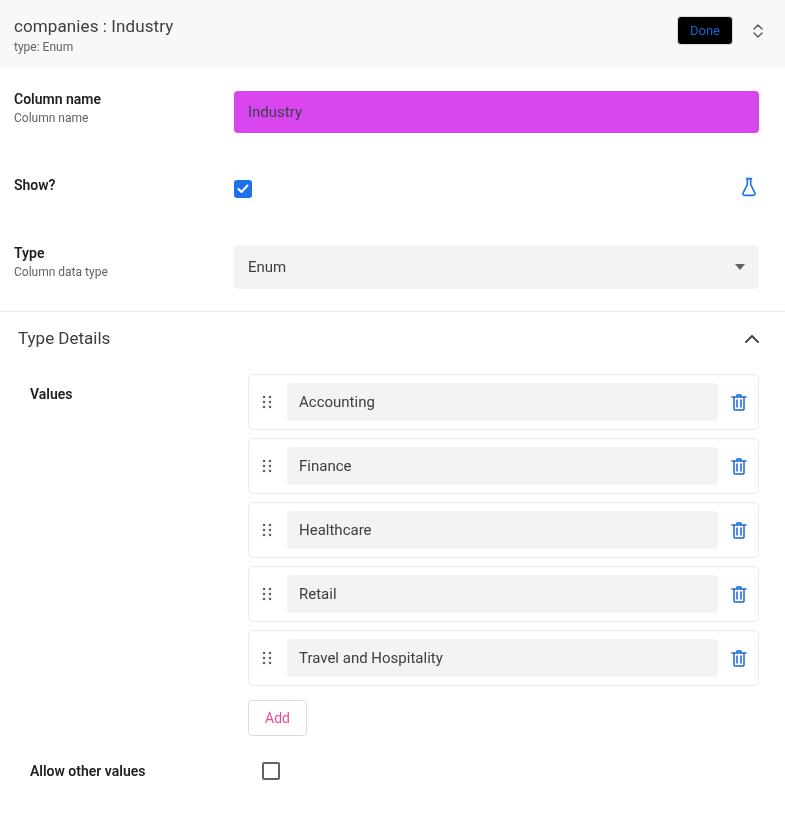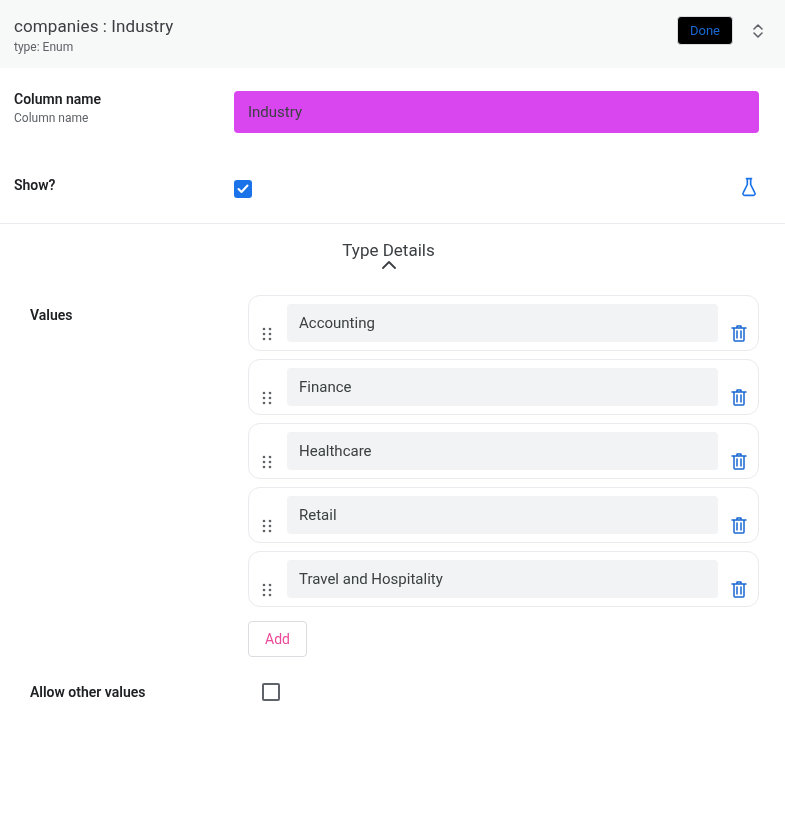--- a/index.html
+++ b/index.html
@@ -138,43 +138,42 @@
     }
 
     
     .section-header {
       display: flex;
       align-items: center;
       justify-content: space-between;
       padding: 16px 26px 16px 18px;
       border-top: 1px solid #e8eaed;
       cursor: pointer;
-      flex-direction: column;
     }
     .section-title {
       font-size: 17px;
       font-weight: 400;
       color: #3c4043;
     }
 
     
     .values-row {
       display: flex;
       align-items: flex-start;
       padding: 10px 26px 10px 30px;
     }
     .values-label-col { width: 218px; flex-shrink: 0; padding-top: 12px; }
     .values-list-col { flex: 1; }
 
     .value-item {
       border: 1px solid #e8eaed;
-      border-radius: 12px;
+      border-radius: 5px;
       padding: 8px 10px;
       display: flex;
-      align-items: flex-end;
+      align-items: center;
       gap: 12px;
       margin-bottom: 8px;
       background: #fff;
     }
     .drag-handle {
       width: 16px;
       height: 16px;
       cursor: grab;
       display: flex;
       align-items: center;
@@ -275,20 +274,34 @@
           </svg>
         </div>
         <div class="beaker-icon">
           <svg width="20" height="20" viewBox="0 0 24 24" fill="none">
             <path d="M9 2 L15 2 M10 2 L10 9 L5 19 A2 2 0 0 0 7 22 L17 22 A2 2 0 0 0 19 19 L14 9 L14 2" stroke="#1a73e8" stroke-width="2" stroke-linecap="round" stroke-linejoin="round"></path>
           </svg>
         </div>
       </div>
     </div>
 
+    <div class="section-row">
+      <div class="label-col">
+        <div class="field-label">Type</div>
+        <div class="field-hint">Column data type</div>
+      </div>
+      <div class="input-col">
+        <div class="select-wrap">
+          <span>Enum</span>
+          <svg width="10" height="6" viewBox="0 0 10 6">
+            <path d="M0 0 L5 6 L10 0 Z" fill="#5f6368"></path>
+          </svg>
+        </div>
+      </div>
+    </div>
 
     <div class="section-header">
       <div class="section-title">Type Details</div>
       <svg width="14" height="9" viewBox="0 0 14 9">
         <path d="M1 8 L7 2 L13 8" stroke="#3c4043" stroke-width="1.8" fill="none" stroke-linecap="round" stroke-linejoin="round"></path>
       </svg>
     </div>
 
     <div class="values-row">
       <div class="values-label-col">

